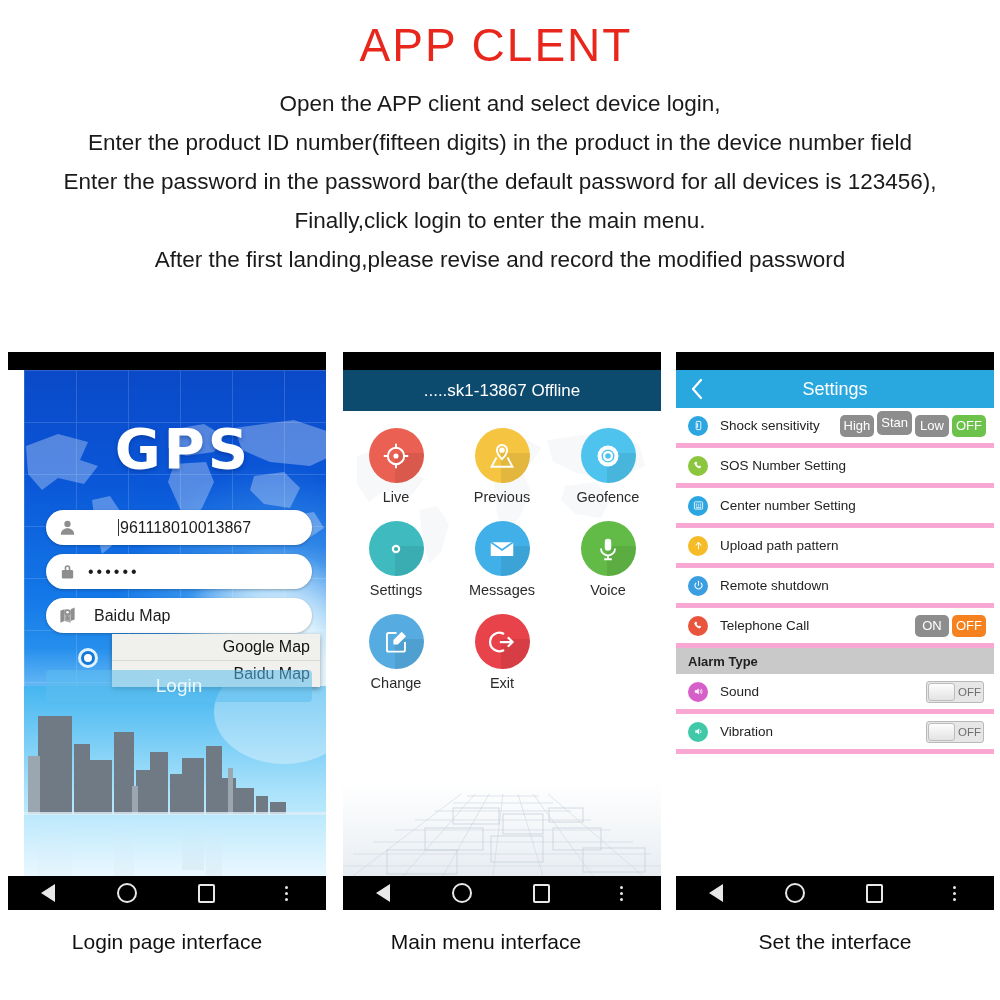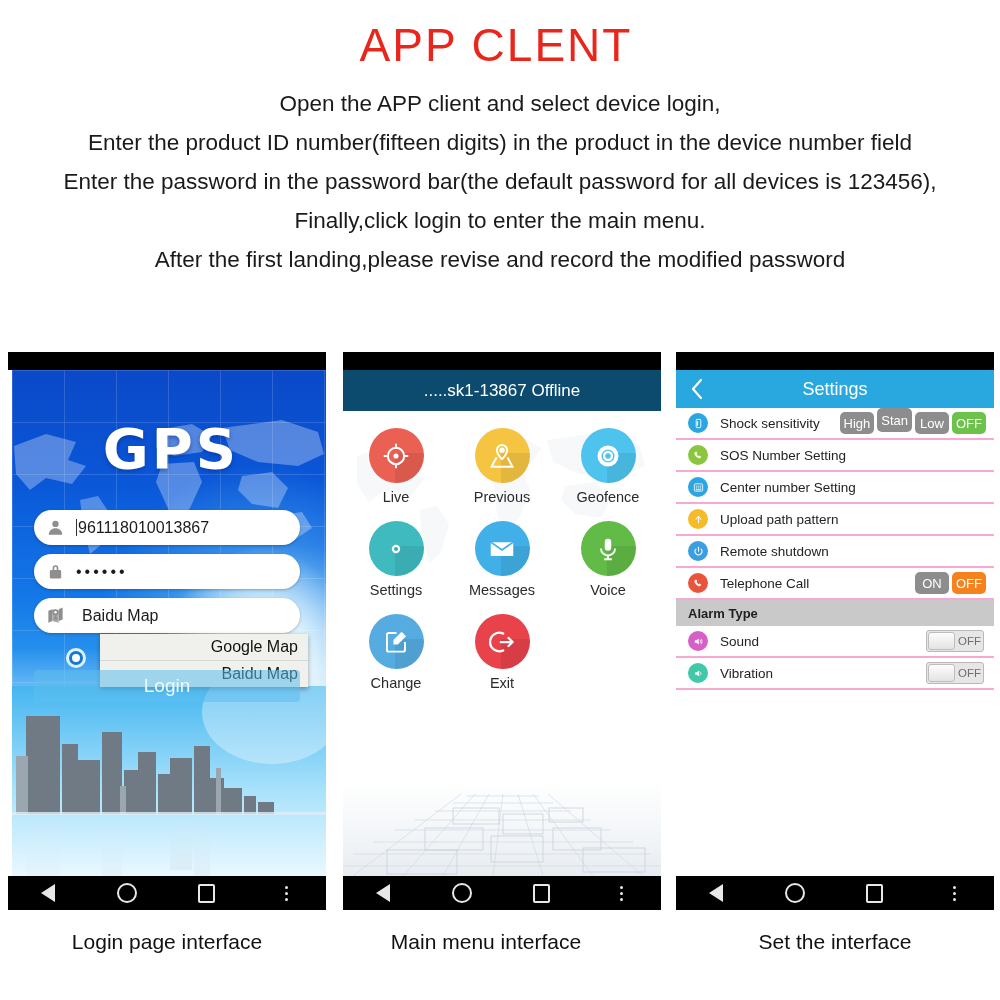--- a/index.html
+++ b/index.html
@@ -31,21 +31,21 @@
     display:flex;align-items:center;justify-content:space-around;
   }
   .navbar .nb{display:flex;align-items:center;justify-content:center;width:50px;height:34px;}
   .tri{width:0;height:0;border-top:9px solid transparent;border-bottom:9px solid transparent;border-right:14px solid #e8e8e8;}
   .circ{width:16px;height:16px;border:2px solid #e8e8e8;border-radius:50%;}
   .sq{width:13px;height:15px;border:2px solid #e8e8e8;border-radius:2px;}
   .dots{display:flex;flex-direction:column;gap:3px;}
   .dots i{width:3px;height:3px;background:#e8e8e8;border-radius:50%;display:block;}
   
   .loginbg{
-    position:absolute;top:18px;left:4px;width:318px;height:506px;
+    position:absolute;top:18px;left:16px;width:318px;height:506px;
     background:
       linear-gradient(to bottom,rgba(255,255,255,0) 55%,rgba(255,255,255,.55) 72%,rgba(255,255,255,.15) 100%),
       radial-gradient(circle at 85% 62%, rgba(255,255,255,.55) 0 8%, rgba(255,255,255,0) 34%),
       radial-gradient(ellipse at 78% 58%, #bfe6fb 0 14%, rgba(120,200,245,.35) 28%, rgba(255,255,255,0) 48%),
       linear-gradient(to bottom,#0a49c8 0%,#0a57d8 22%,#1478e8 45%,#39a8f2 66%,#9fdcfa 84%,#eaf7ff 100%);
     overflow:hidden;
   }
   .worldmap{
     position:absolute;top:34px;left:-6px;width:330px;height:170px;opacity:.55;
   }
@@ -60,21 +60,21 @@
     font-family:"DejaVu Sans",sans-serif;
     text-shadow:0 2px 4px rgba(0,40,120,.45);
   }
   .city{
     position:absolute;bottom:0;left:0;width:318px;height:190px;overflow:hidden;
   }
   .field{
     position:absolute;left:22px;width:266px;height:35px;background:#fff;border-radius:18px;
     display:flex;align-items:center;box-shadow:0 1px 3px rgba(0,0,0,.25);
   }
-  .f1{top:140px;} .f2{top:184px;} .f3{top:228px;}
+  .f1{top:140px;gap:30px;} .f2{top:184px;} .f3{top:228px;}
   .field .fico{width:42px;display:flex;align-items:center;justify-content:center;color:#8e8e8e;}
   .field .fval{font-size:16px;color:#1b1b1b;font-family:"Liberation Sans",sans-serif;}
   .pwd-dots{letter-spacing:3px;font-size:19px;color:#333;line-height:1;}
   .caret{display:inline-block;width:1px;height:17px;background:#333;vertical-align:-3px;margin-right:1px;}
   .dropdown{
     position:absolute;top:264px;left:88px;width:208px;background:#f0f0ec;
     box-shadow:0 2px 5px rgba(0,0,0,.35);
   }
   .dropdown div{
     font-size:16px;color:#111;padding:4px 10px;
@@ -129,21 +129,21 @@
   
   .setbg{position:absolute;top:18px;left:0;width:318px;height:506px;background:#fff;overflow:hidden;}
   .set-header{
     height:38px;background:#29a8e0;display:flex;align-items:center;position:relative;
   }
   .set-header .back{position:absolute;left:14px;top:8px;color:#fff;}
   .set-header .htitle{
     width:100%;text-align:center;color:#ffffff;font-size:18px;font-family:"Liberation Sans",sans-serif;
   }
   .srow{
-    height:32px;border-bottom:2px solid #f9a8d4;display:flex;align-items:center;
+    height:40px;border-bottom:5px solid #f9a8d4;display:flex;align-items:center;
     padding:0 10px 0 12px;box-sizing:border-box;position:relative;
   }
   .sicon{width:20px;height:20px;border-radius:50%;display:flex;align-items:center;justify-content:center;flex:0 0 20px;}
   .slabel{margin-left:12px;font-size:13.5px;color:#232323;font-family:"Liberation Sans",sans-serif;}
   .seg{position:absolute;right:8px;top:50%;transform:translateY(-50%);display:flex;align-items:center;gap:3px;}
   .segbtn{
     min-width:34px;height:22px;border-radius:5px;background:#8d8d8d;color:#fff;
     font-size:13px;display:flex;align-items:center;justify-content:center;padding:0 4px;
     font-family:"Liberation Sans",sans-serif;box-sizing:border-box;
   }

